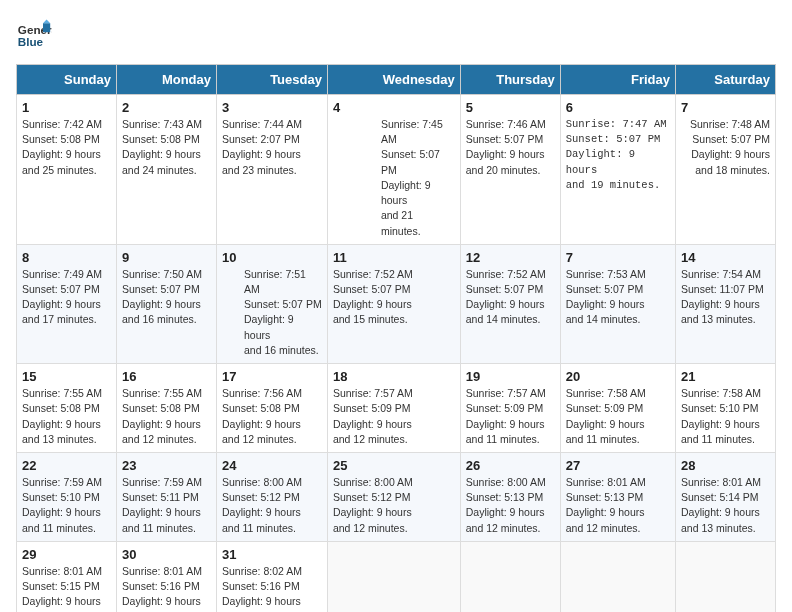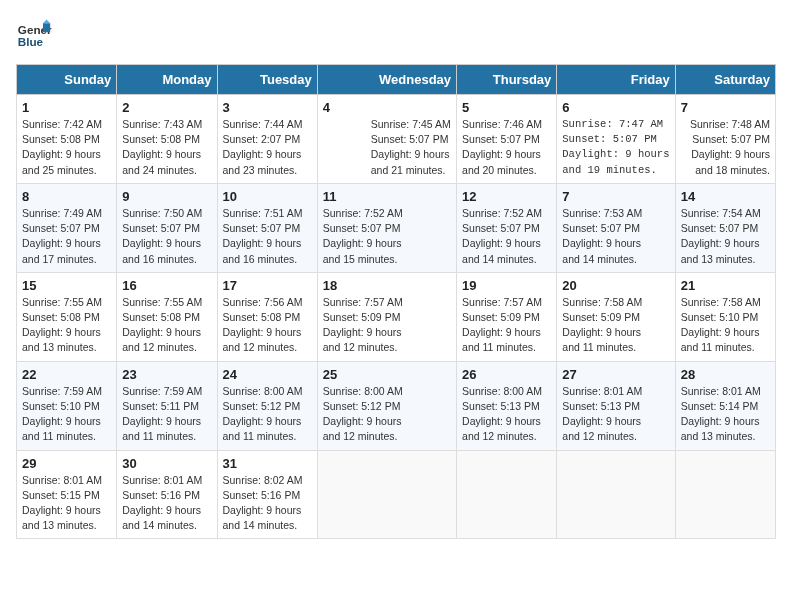--- a/index.html
+++ b/index.html
@@ -175,21 +175,21 @@
         </td>
         <td>
           <span class="day-num">9</span>
           <div class="day-info" style="white-space: pre-line;">Sunrise: 7:50 AM
 Sunset: 5:07 PM
 Daylight: 9 hours
 and 16 minutes.</div>
         </td>
         <td>
           <span class="day-num">10</span>
-          <div class="day-info" style="white-space: pre-line;">Sunrise: 7:51 AM
+          <div class="day-info" style="white-space: pre-line; margin-left: 22px;">Sunrise: 7:51 AM
 Sunset: 5:07 PM
 Daylight: 9 hours
 and 16 minutes.</div>
         </td>
         <td>
           <span class="day-num">11</span>
           <div class="day-info" style="white-space: pre-line;">Sunrise: 7:52 AM
 Sunset: 5:07 PM
 Daylight: 9 hours
 and 15 minutes.</div>
@@ -204,21 +204,21 @@
         <td>
           <span class="day-num">7</span>
           <div class="day-info" style="white-space: pre-line;">Sunrise: 7:53 AM
 Sunset: 5:07 PM
 Daylight: 9 hours
 and 14 minutes.</div>
         </td>
         <td>
           <span class="day-num">14</span>
           <div class="day-info" style="white-space: pre-line;">Sunrise: 7:54 AM
-Sunset: 5:07 PM
+Sunset: 11:07 PM
 Daylight: 9 hours
 and 13 minutes.</div>
         </td>
       </tr>
       <tr>
         <td>
           <span class="day-num">15</span>
           <div class="day-info" style="white-space: pre-line;">Sunrise: 7:55 AM
 Sunset: 5:08 PM
 Daylight: 9 hours

